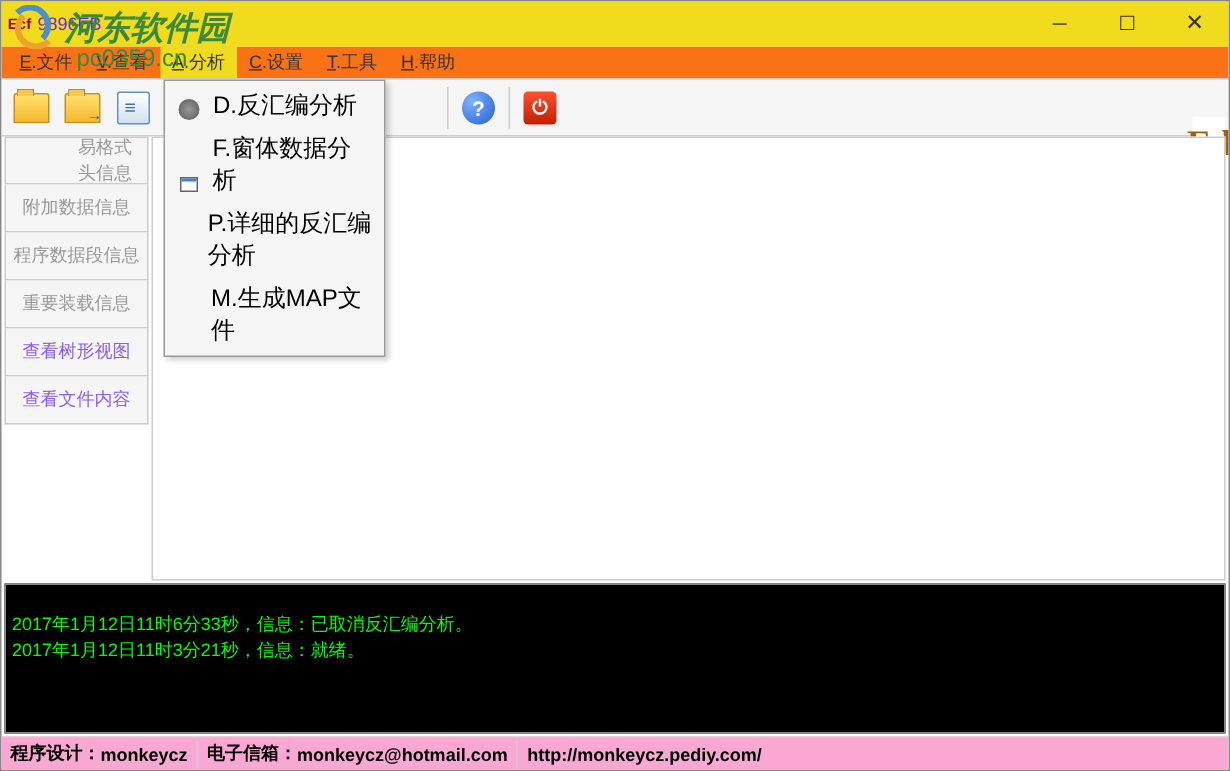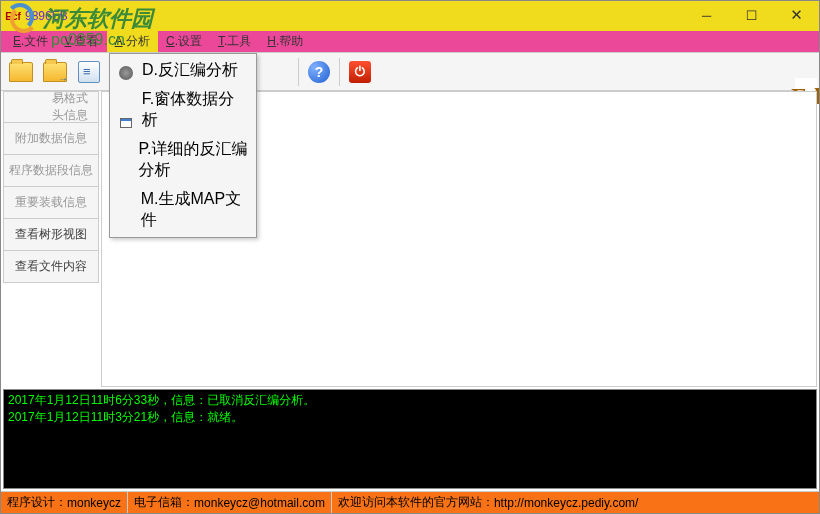--- a/index.html
+++ b/index.html
@@ -11,21 +11,21 @@
 .titlebar .winbtns { position: absolute; right: 0; top: 0; display: flex; }
 .titlebar .winbtn { width: 45px; height: 28px; display: flex; align-items: center; justify-content: center; font-size: 13px; color: #333; }
 .titlebar .winbtn.close { font-size: 15px; }
 
 .watermark { position: absolute; top: 2px; left: 5px; z-index: 100; pointer-events: none; }
 .watermark .wm-text { font-size: 22px; font-weight: bold; color: #3a8a3a; font-style: italic; display: flex; align-items: center; }
 .watermark .wm-circle { width: 35px; height: 32px; position: relative; margin-right: 2px; }
 .watermark .wm-arc { position: absolute; border: 4px solid transparent; border-radius: 50%; }
 .watermark .wm-url { font-size: 16px; color: #3a8a3a; margin-left: 45px; margin-top: -4px; }
 
-.menubar { height: 22px; background: #ec4899; display: flex; align-items: center; border-bottom: 1px solid #ccc; padding-left: 4px; }
+.menubar { height: 22px; background: #f97316; display: flex; align-items: center; border-bottom: 1px solid #ccc; padding-left: 4px; }
 .menubar .menuitem { padding: 2px 8px; font-size: 12px; color: #333; }
 .menubar .menuitem .u { text-decoration: underline; }
 .menubar .menuitem.active { background: #f0db1d; }
 
 .toolbar { height: 38px; background: #f5f5f5; border-bottom: 1px solid #ccc; display: flex; align-items: center; padding: 2px 4px; gap: 2px; }
 .toolbar .tbtn { width: 32px; height: 32px; display: flex; align-items: center; justify-content: center; border: 1px solid transparent; }
 .toolbar .tsep { width: 1px; height: 28px; background: #ccc; margin: 0 2px; }
 .toolbar .folder-icon { width: 24px; height: 20px; background: linear-gradient(#ffe070, #f5b830); border-radius: 2px 2px 0 0; position: relative; border: 1px solid #c09020; }
 .toolbar .folder-icon::before { content: ''; position: absolute; top: -4px; left: 1px; width: 10px; height: 4px; background: #f5c850; border-radius: 2px 2px 0 0; border: 1px solid #c09020; border-bottom: none; }
 .toolbar .folder-icon.arrow::after { content: '→'; position: absolute; right: -2px; bottom: -2px; font-size: 10px; color: #2060c0; font-weight: bold; }
@@ -37,30 +37,30 @@
 .dropdown { position: absolute; top: 52px; left: 108px; width: 148px; background: #f5f5f5; border: 1px solid #999; box-shadow: 2px 2px 4px rgba(0,0,0,0.2); z-index: 50; padding: 2px; }
 .dropdown .dd-item { display: flex; align-items: flex-end; padding: 4px 6px; font-size: 16px; gap: 8px; }
 .dropdown .dd-icon { width: 16px; height: 16px; display: flex; align-items: center; justify-content: center; }
 .dropdown .gear { width: 14px; height: 14px; border-radius: 50%; background: radial-gradient(#999, #555); position: relative; }
 .dropdown .win { width: 12px; height: 10px; border: 1px solid #666; background: #fff; position: relative; }
 .dropdown .win::before { content: ''; position: absolute; top: 0; left: 0; right: 0; height: 2px; background: #4080d0; }
 
 .sidepanel { position: absolute; left: 2px; top: 90px; width: 96px; }
 .sidepanel .sidebtn { width: 96px; height: 32px; border: 1px solid #ccc; background: #f5f5f5; display: flex; align-items: center; justify-content: center; font-size: 12px; color: #999; border-top: none; }
 .sidepanel .sidebtn:first-child { border-top: 1px solid #ccc; padding-left: 48px; }
-.sidepanel .sidebtn.enabled { color: #404040; }
+.sidepanel .sidebtn.enabled { color: #8b5cf6; }
 
 .mainarea { position: absolute; left: 100px; top: 90px; right: 2px; height: 296px; background: #fff; border: 1px solid #ccc; }
 
 .right-logo { position: absolute; top: 53px; right: 2px; width: 22px; height: 36px; background: #fff; display: flex; align-items: center; justify-content: center; font-size: 24px; font-weight: bold; color: #a16207; font-family: serif; margin-top: 24px; }
 
-.console { position: absolute; left: 2px; right: 2px; top: 388px; height: 100px; background: #000; border: 1px solid #888; font-family: SimSun, monospace; font-size: 12px; padding: 2px 4px; overflow: hidden; }
+.console { position: absolute; left: 2px; right: 2px; top: 388px; height: 100px; background: #000; border: 1px solid #888; font-family: SimSun, monospace; font-size: 12px; padding: 18px 4px; overflow: hidden; }
 .console .line { color: #00ff00; white-space: nowrap; }
 
-.statusbar { position: absolute; left: 0; right: 0; bottom: 0; height: 22px; background: #f97316; border-top: 1px solid #ccc; display: flex; align-items: center; font-size: 12px; }
+.statusbar { position: absolute; left: 0; right: 0; bottom: 0; height: 22px; background: #f9a8d4; border-top: 1px solid #ccc; display: flex; align-items: center; font-size: 12px; font-weight: bold; }
 .statusbar .cell { border-right: 1px solid #ccc; padding: 0 6px; height: 100%; display: flex; align-items: center; }
 </style>
 </head>
 <body>
 
 <div class="watermark">
   <div class="wm-text">
     <div class="wm-circle">
       <div class="wm-arc" style="width:28px;height:28px;top:0;left:0;border-top-color:#4a90d0;border-right-color:#4a90d0;"></div>
       <div class="wm-arc" style="width:28px;height:28px;top:2px;left:4px;border-bottom-color:#f0a030;border-left-color:#f0a030;"></div>
@@ -155,16 +155,15 @@
 <div class="statusbar">
   <div class="cell">
     <span>程序设计：</span>
       <span>monkeycz</span>
   </div>
   <div class="cell">
     <span>电子信箱：</span>
       <span>monkeycz@hotmail.com</span>
   </div>
   <div class="cell" style="flex:1;border-right:none">
-    <span>欢迎访问本软件的官方网站：</span>
       <span>http://monkeycz.pediy.com/</span>
   </div>
 </div>
 
 </body></html>

